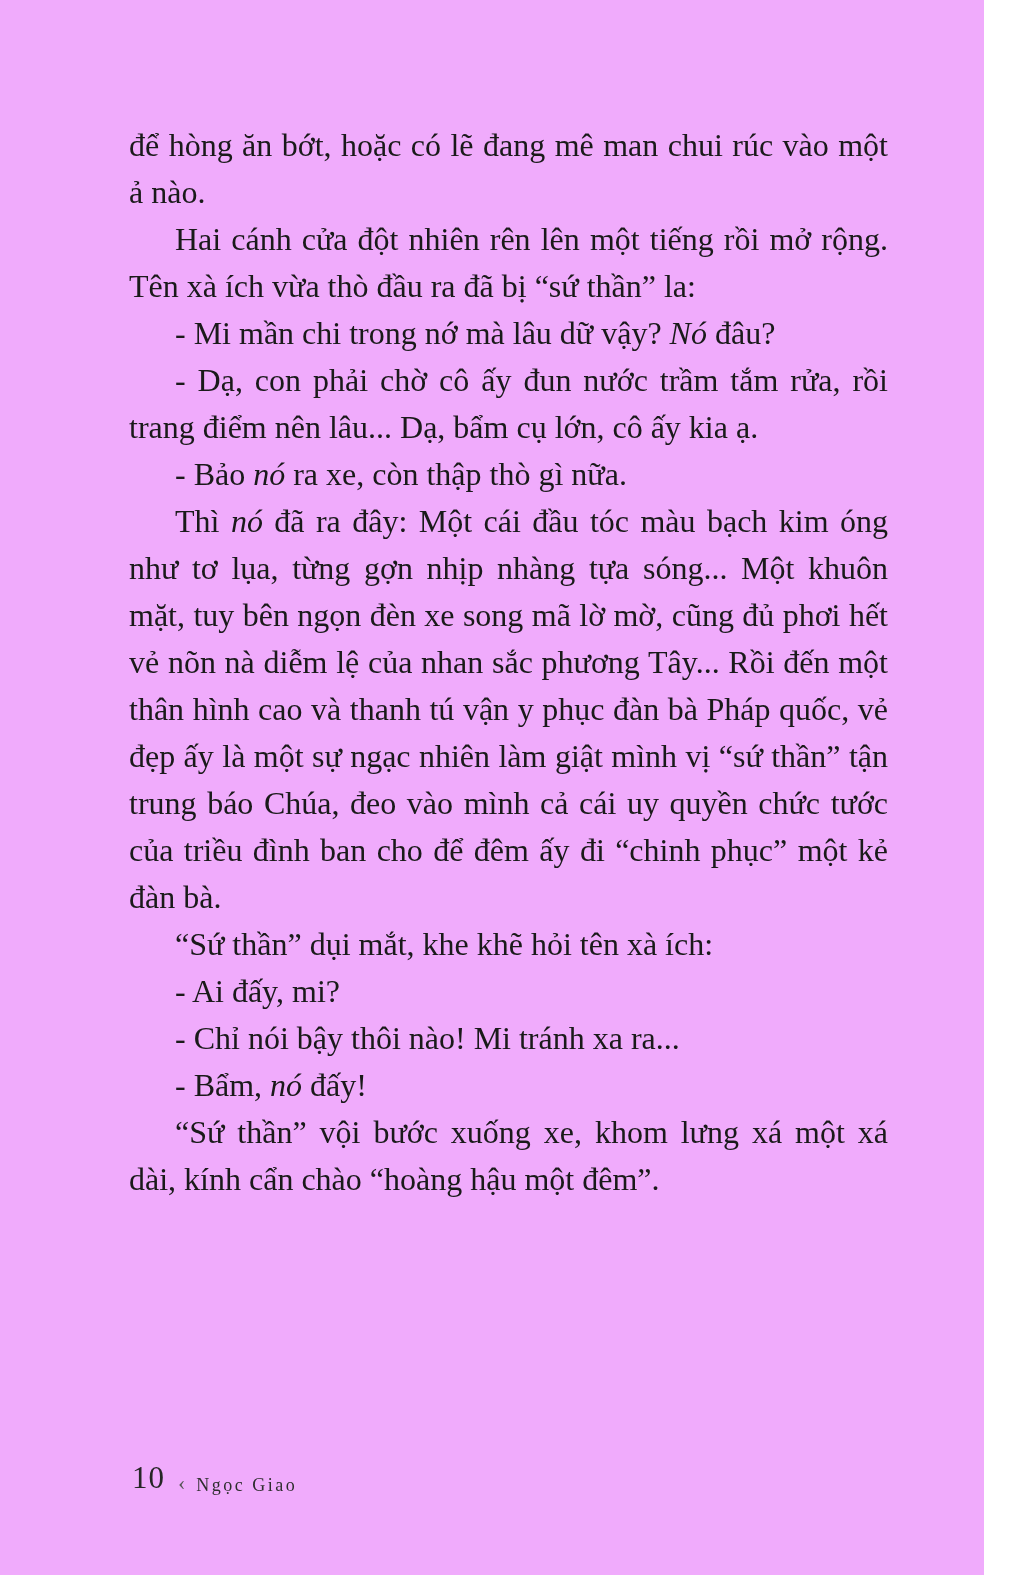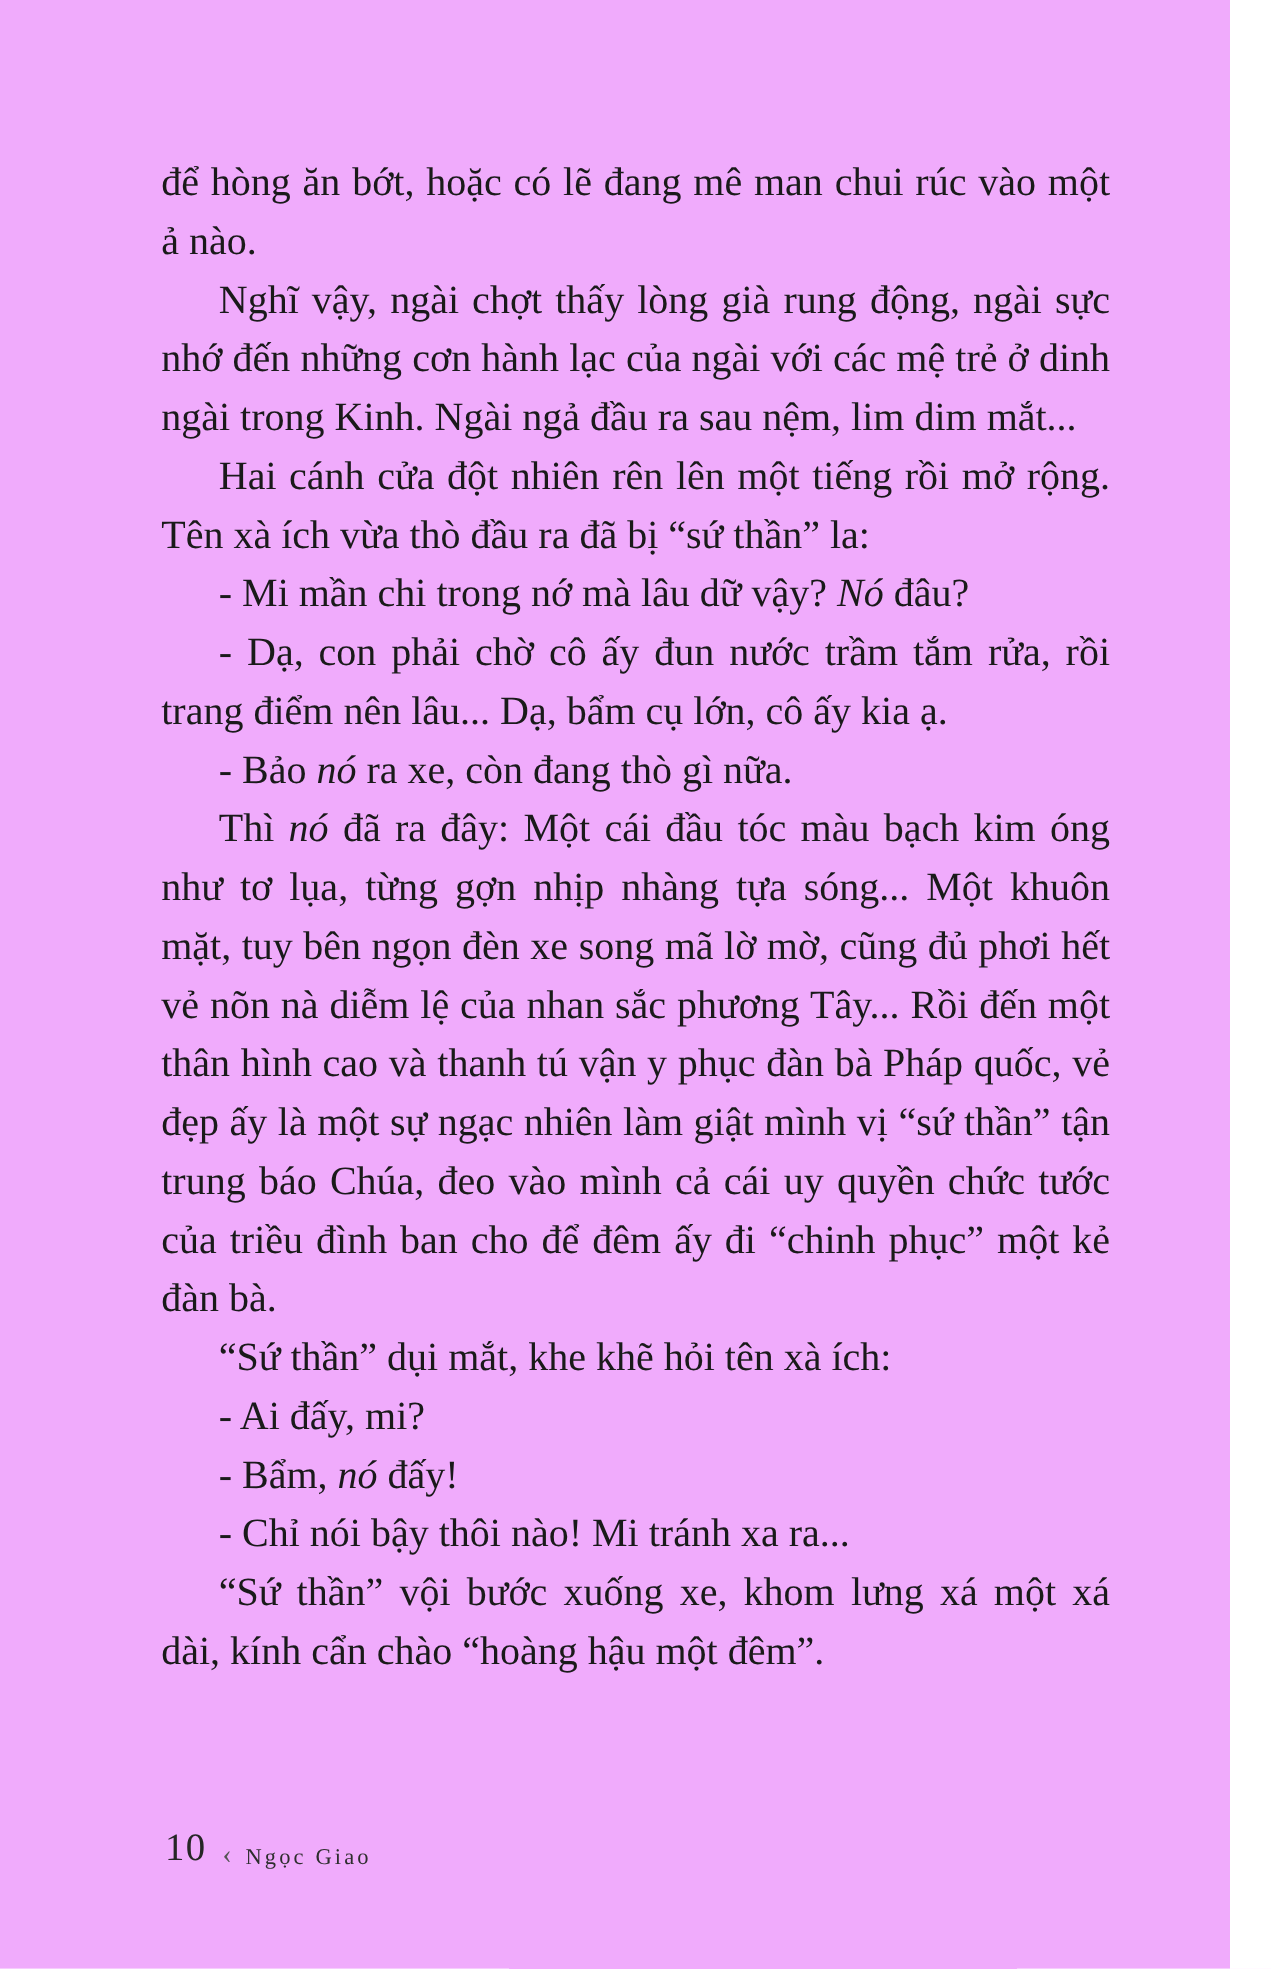--- a/index.html
+++ b/index.html
@@ -50,30 +50,29 @@
     color: #2e2e2e;
   }
 </style>
 </head>
 <body>
 
 <div class="page">
 
   <main class="text-block" id="paragraphs">
       <p class="para no-indent"><span>để hòng ăn bớt, hoặc có lẽ đang mê man chui rúc vào một ả nào.</span></p>
-      <p class="para"><span>Nghĩ vậy, ngài chợt thấy lòng già rung động, ngài sực nhớ đến những cơn hành lạc của ngài với các mệ trẻ ở dinh ngài trong Kinh. Ngài ngả đầu ra sau nệm, lim dim mắt...</span></p>
       <p class="para"><span>Hai cánh cửa đột nhiên rên lên một tiếng rồi mở rộng. Tên xà ích vừa thò đầu ra đã bị “sứ thần” la:</span></p>
       <p class="para"><span>- Mi mần chi trong nớ mà lâu dữ vậy? </span><em>Nó</em><span> đâu?</span></p>
       <p class="para"><span>- Dạ, con phải chờ cô ấy đun nước trầm tắm rửa, rồi trang điểm nên lâu... Dạ, bẩm cụ lớn, cô ấy kia ạ.</span></p>
-      <p class="para"><span>- Bảo </span><em>nó</em><span> ra xe, còn đang thò gì nữa.</span></p>
+      <p class="para"><span>- Bảo </span><em>nó</em><span> ra xe, còn thập thò gì nữa.</span></p>
       <p class="para"><span>Thì </span><em>nó</em><span> đã ra đây: Một cái đầu tóc màu bạch kim óng như tơ lụa, từng gợn nhịp nhàng tựa sóng... Một khuôn mặt, tuy bên ngọn đèn xe song mã lờ mờ, cũng đủ phơi hết vẻ nõn nà diễm lệ của nhan sắc phương Tây... Rồi đến một thân hình cao và thanh tú vận y phục đàn bà Pháp quốc, vẻ đẹp ấy là một sự ngạc nhiên làm giật mình vị “sứ thần” tận trung báo Chúa, đeo vào mình cả cái uy quyền chức tước của triều đình ban cho để đêm ấy đi “chinh phục” một kẻ đàn bà.</span></p>
       <p class="para"><span>“Sứ thần” dụi mắt, khe khẽ hỏi tên xà ích:</span></p>
       <p class="para"><span>- Ai đấy, mi?</span></p>
+      <p class="para"><span>- Chỉ nói bậy thôi nào! Mi tránh xa ra...</span></p>
       <p class="para"><span>- Bẩm, </span><em>nó</em><span> đấy!</span></p>
-      <p class="para"><span>- Chỉ nói bậy thôi nào! Mi tránh xa ra...</span></p>
       <p class="para"><span>“Sứ thần” vội bước xuống xe, khom lưng xá một xá dài, kính cẩn chào “hoàng hậu một đêm”.</span></p>
     </main>
 
   <footer class="footer">
     <span class="page-number">10</span>
     <span class="separator">‹</span>
     <span class="author">Ngọc Giao</span>
   </footer>
 
 </div>

